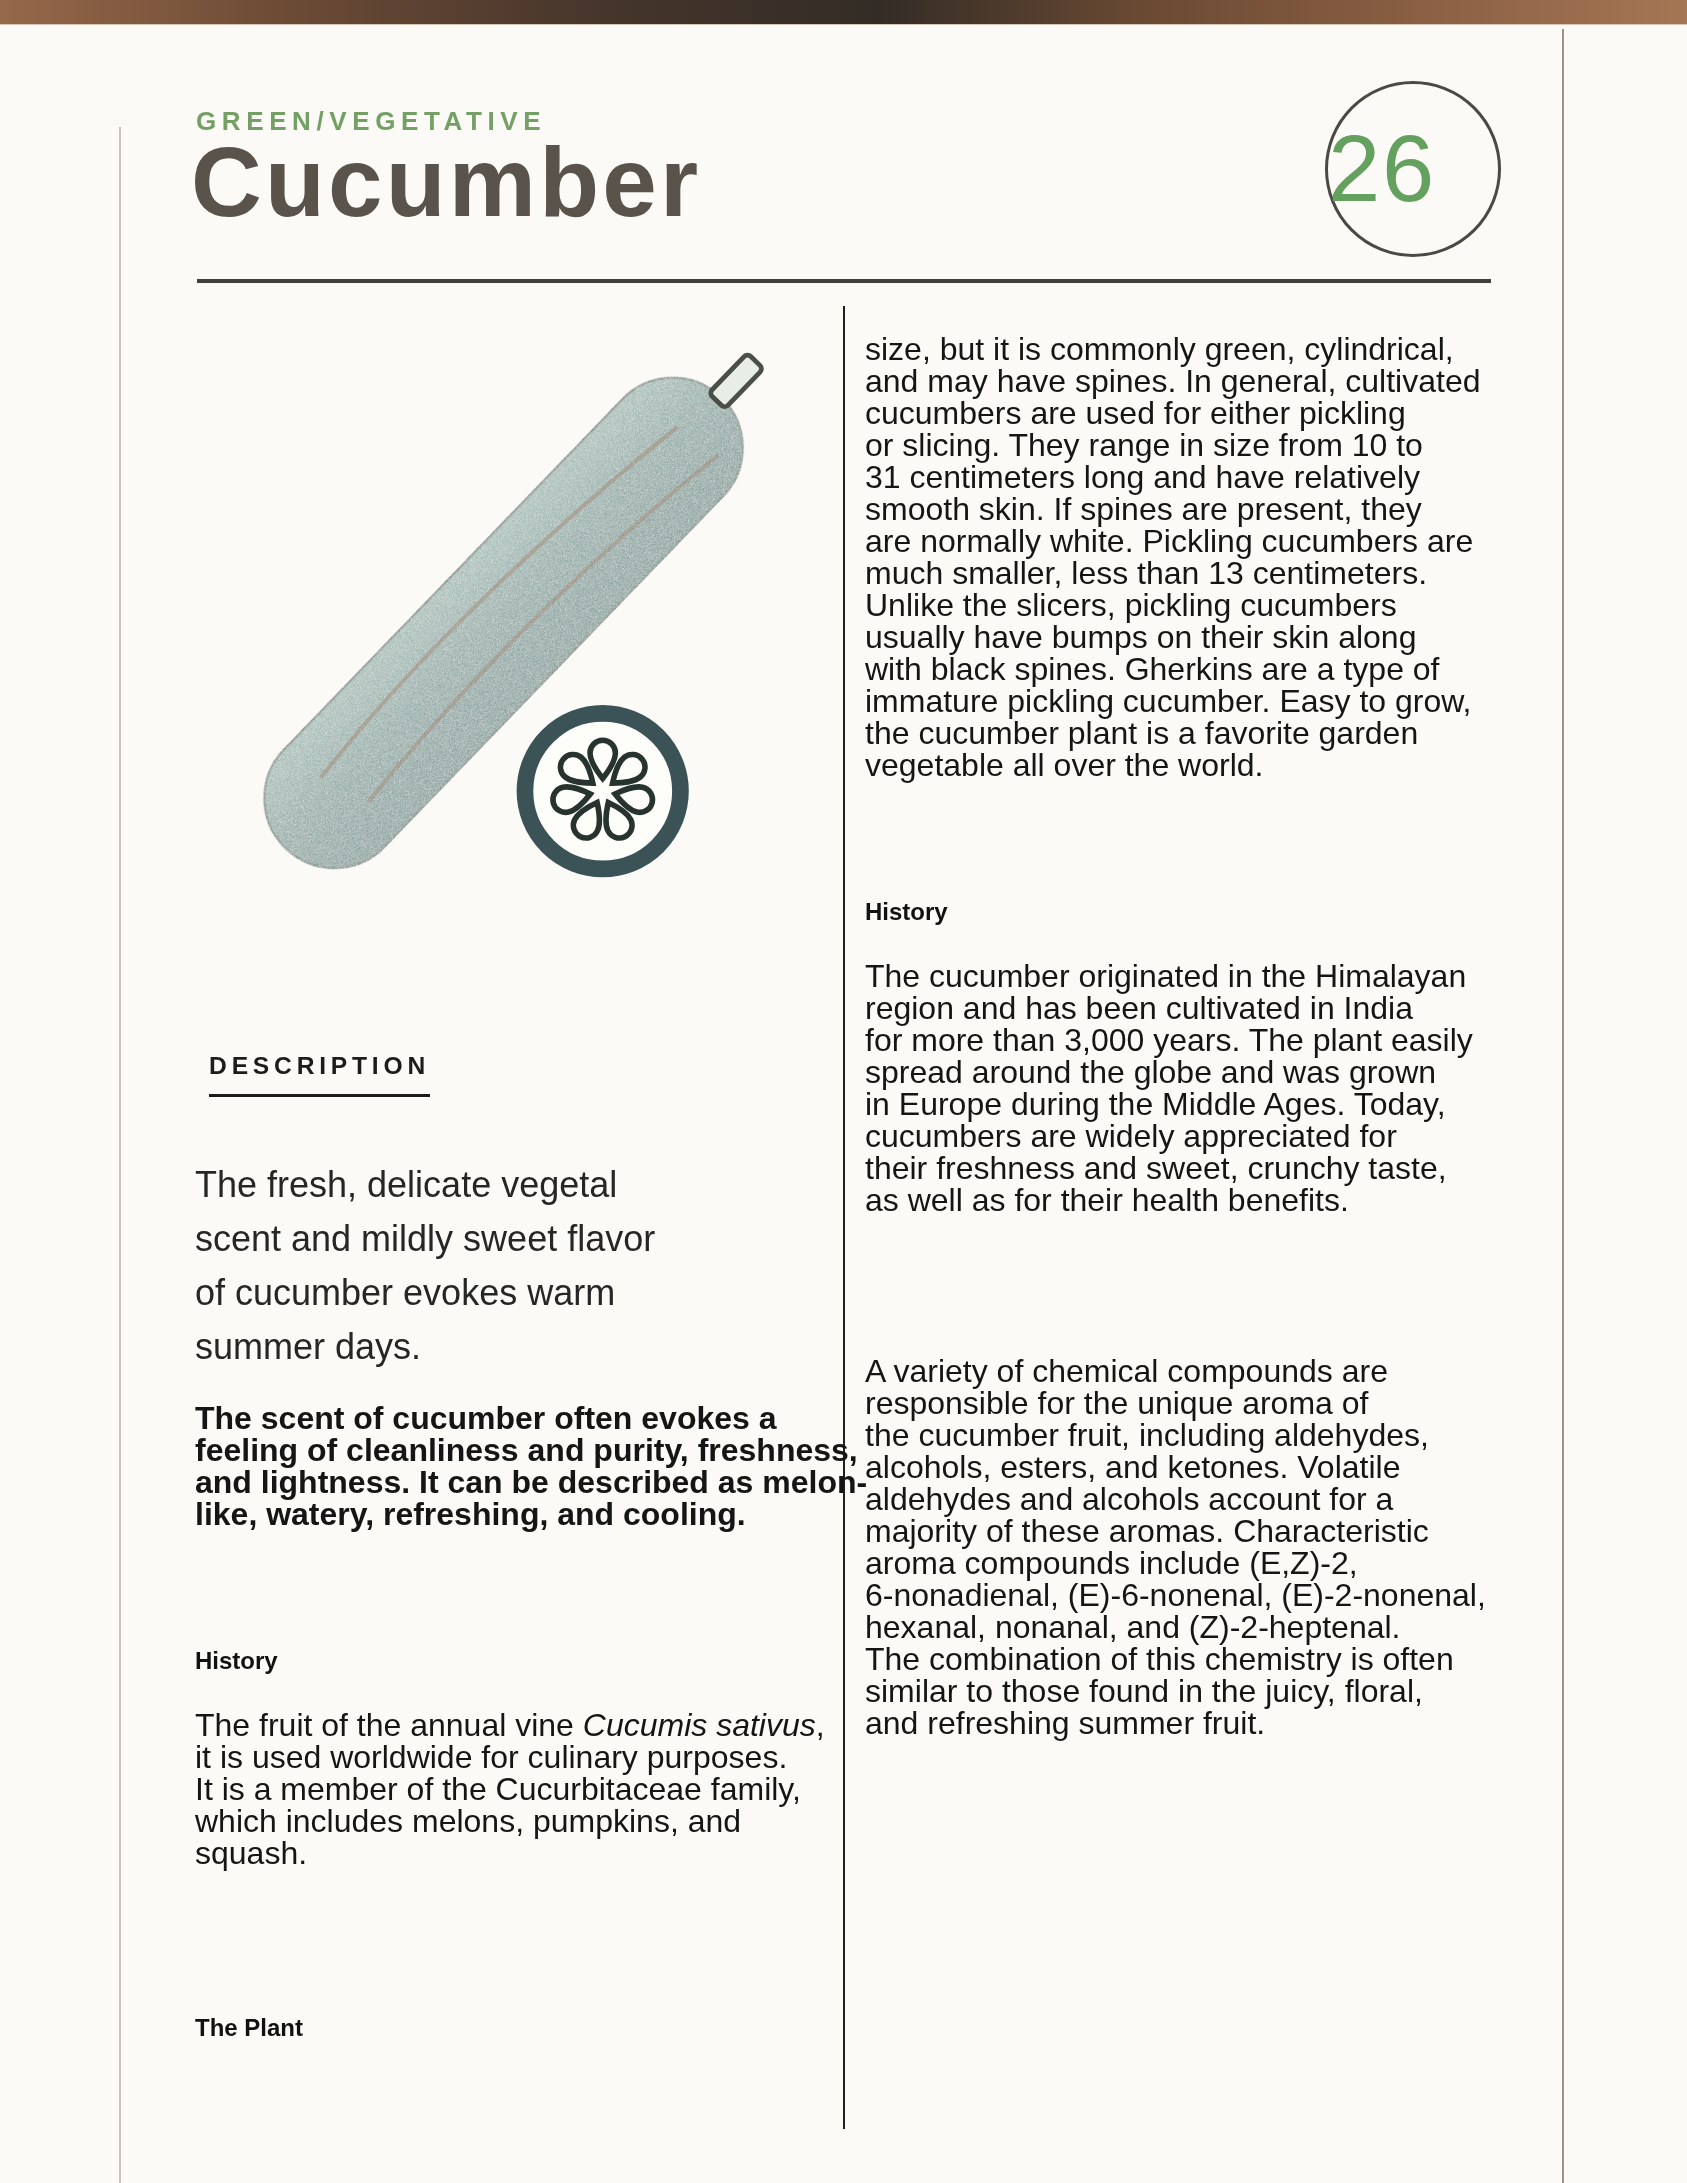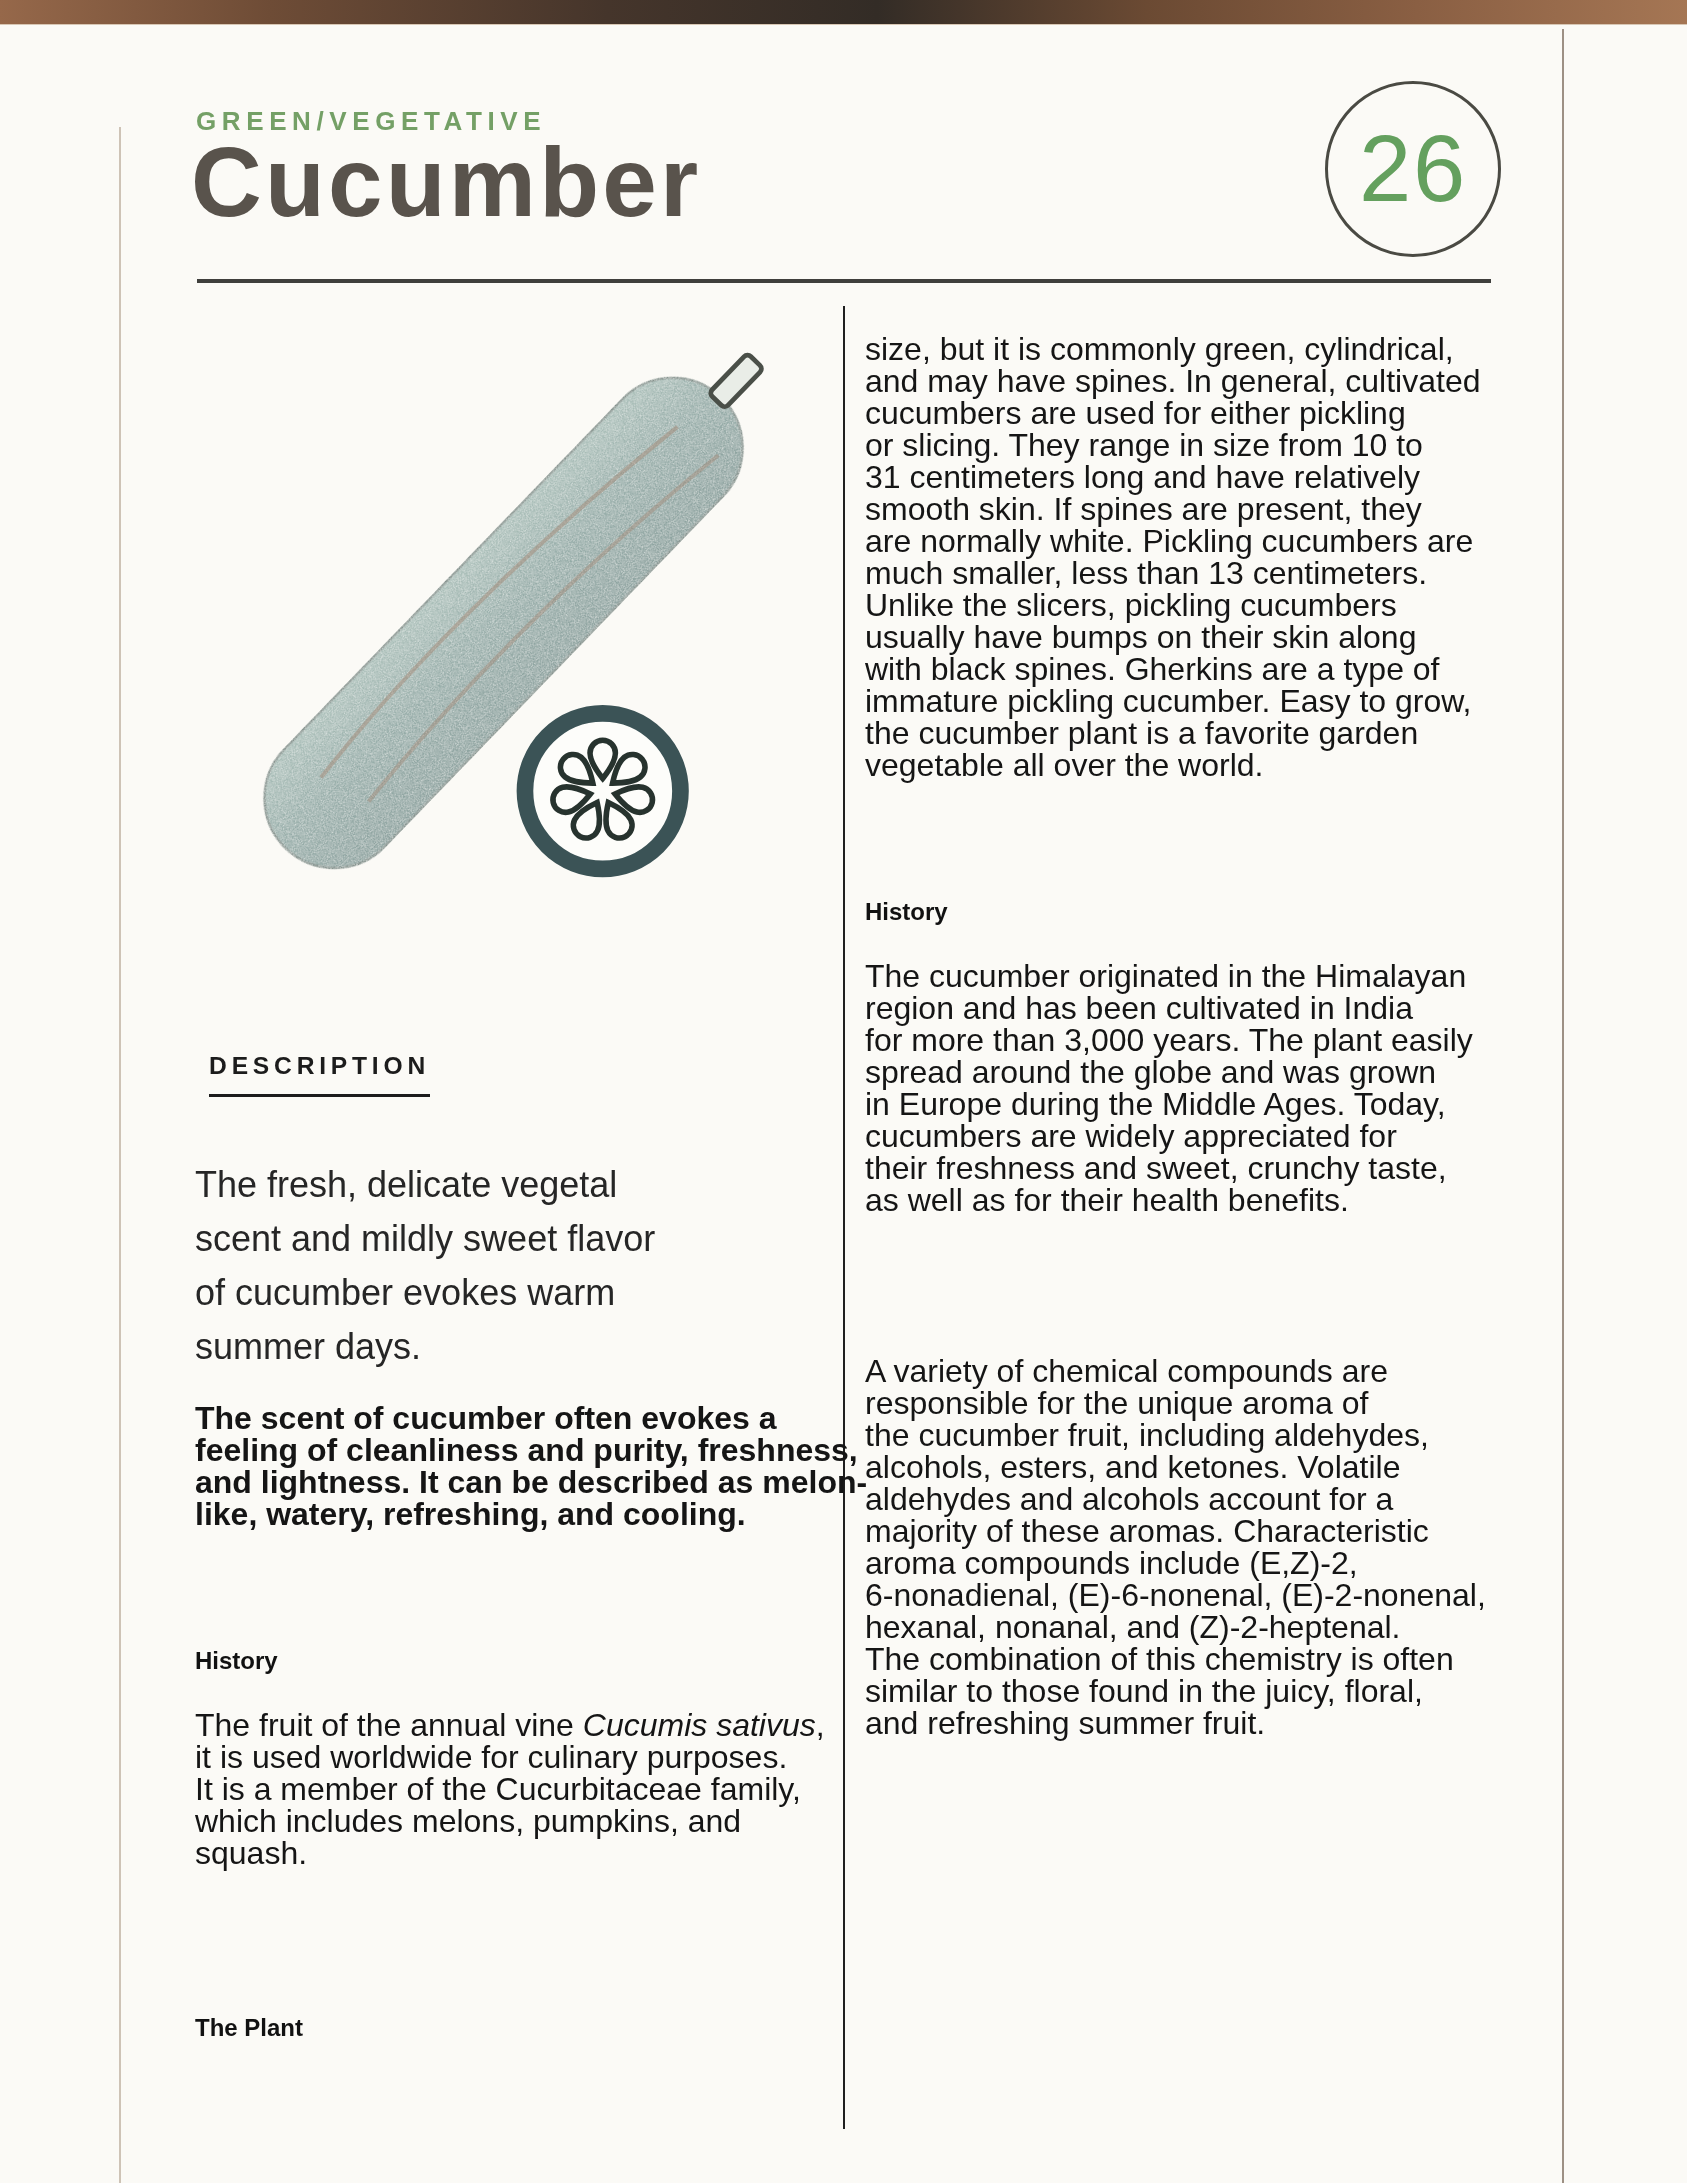--- a/index.html
+++ b/index.html
@@ -23,21 +23,21 @@
     position:absolute;left:196px;top:106px;
     font-size:26px;font-weight:700;letter-spacing:5.6px;color:#74a066;
   }
   .page-title{
     position:absolute;left:191px;top:133px;
     font-size:98px;font-weight:700;letter-spacing:3.2px;color:#59534c;line-height:1;
   }
   .page-circle{
     position:absolute;left:1325px;top:81px;width:170px;height:170px;
     border:3.2px solid #4a4a43;border-radius:50%;
-    display:flex;align-items:center;justify-content:center;
+    display:flex;align-items:center;justify-content:flex-start;
     font-size:94px;color:#64a05e;letter-spacing:1.6px;
   }
   .header-rule{
     position:absolute;left:197px;top:279px;width:1294px;height:4px;background:#3f3f3c;
   }
   .col-divider{
     position:absolute;left:843px;top:306px;width:2.4px;height:1823px;background:#1f1f1f;
   }
   
   .col{position:absolute;white-space:pre;}

